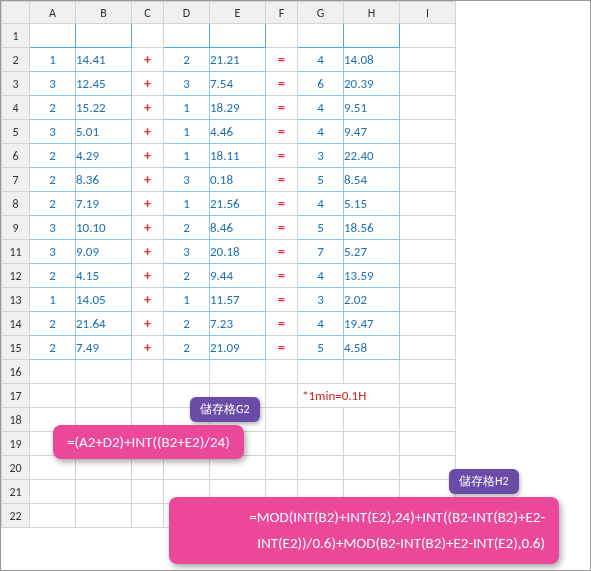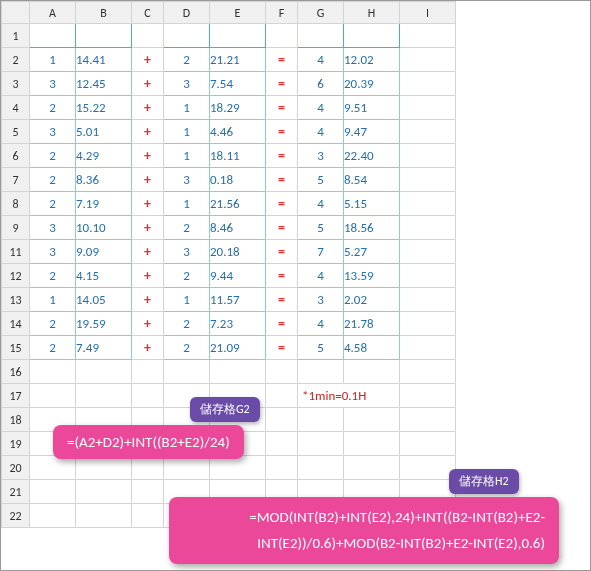--- a/index.html
+++ b/index.html
@@ -72,21 +72,21 @@
         </tr>
         <tr>
           <td class="rowhdr">2</td>
   <td class="cell day">1</td>
   <td class="cell hr">14.41</td>
   <td class="cell op">+</td>
   <td class="cell day">2</td>
   <td class="cell hr">21.21</td>
   <td class="cell op">=</td>
   <td class="cell day">4</td>
-  <td class="cell hr">12.02</td>
+  <td class="cell hr">14.08</td>
   <td class="cell"></td>
         </tr>
         <tr>
           <td class="rowhdr">3</td>
   <td class="cell day">3</td>
   <td class="cell hr">12.45</td>
   <td class="cell op">+</td>
   <td class="cell day">3</td>
   <td class="cell hr">7.54</td>
   <td class="cell op">=</td>
@@ -198,27 +198,27 @@
   <td class="cell day">1</td>
   <td class="cell hr">11.57</td>
   <td class="cell op">=</td>
   <td class="cell day">3</td>
   <td class="cell hr">2.02</td>
   <td class="cell"></td>
         </tr>
         <tr>
           <td class="rowhdr">14</td>
   <td class="cell day">2</td>
-  <td class="cell hr">19.59</td>
+  <td class="cell hr">21.64</td>
   <td class="cell op">+</td>
   <td class="cell day">2</td>
   <td class="cell hr">7.23</td>
   <td class="cell op">=</td>
   <td class="cell day">4</td>
-  <td class="cell hr">21.78</td>
+  <td class="cell hr">19.47</td>
   <td class="cell"></td>
         </tr>
         <tr>
           <td class="rowhdr">15</td>
   <td class="cell day">2</td>
   <td class="cell hr">7.49</td>
   <td class="cell op">+</td>
   <td class="cell day">2</td>
   <td class="cell hr">21.09</td>
   <td class="cell op">=</td>

